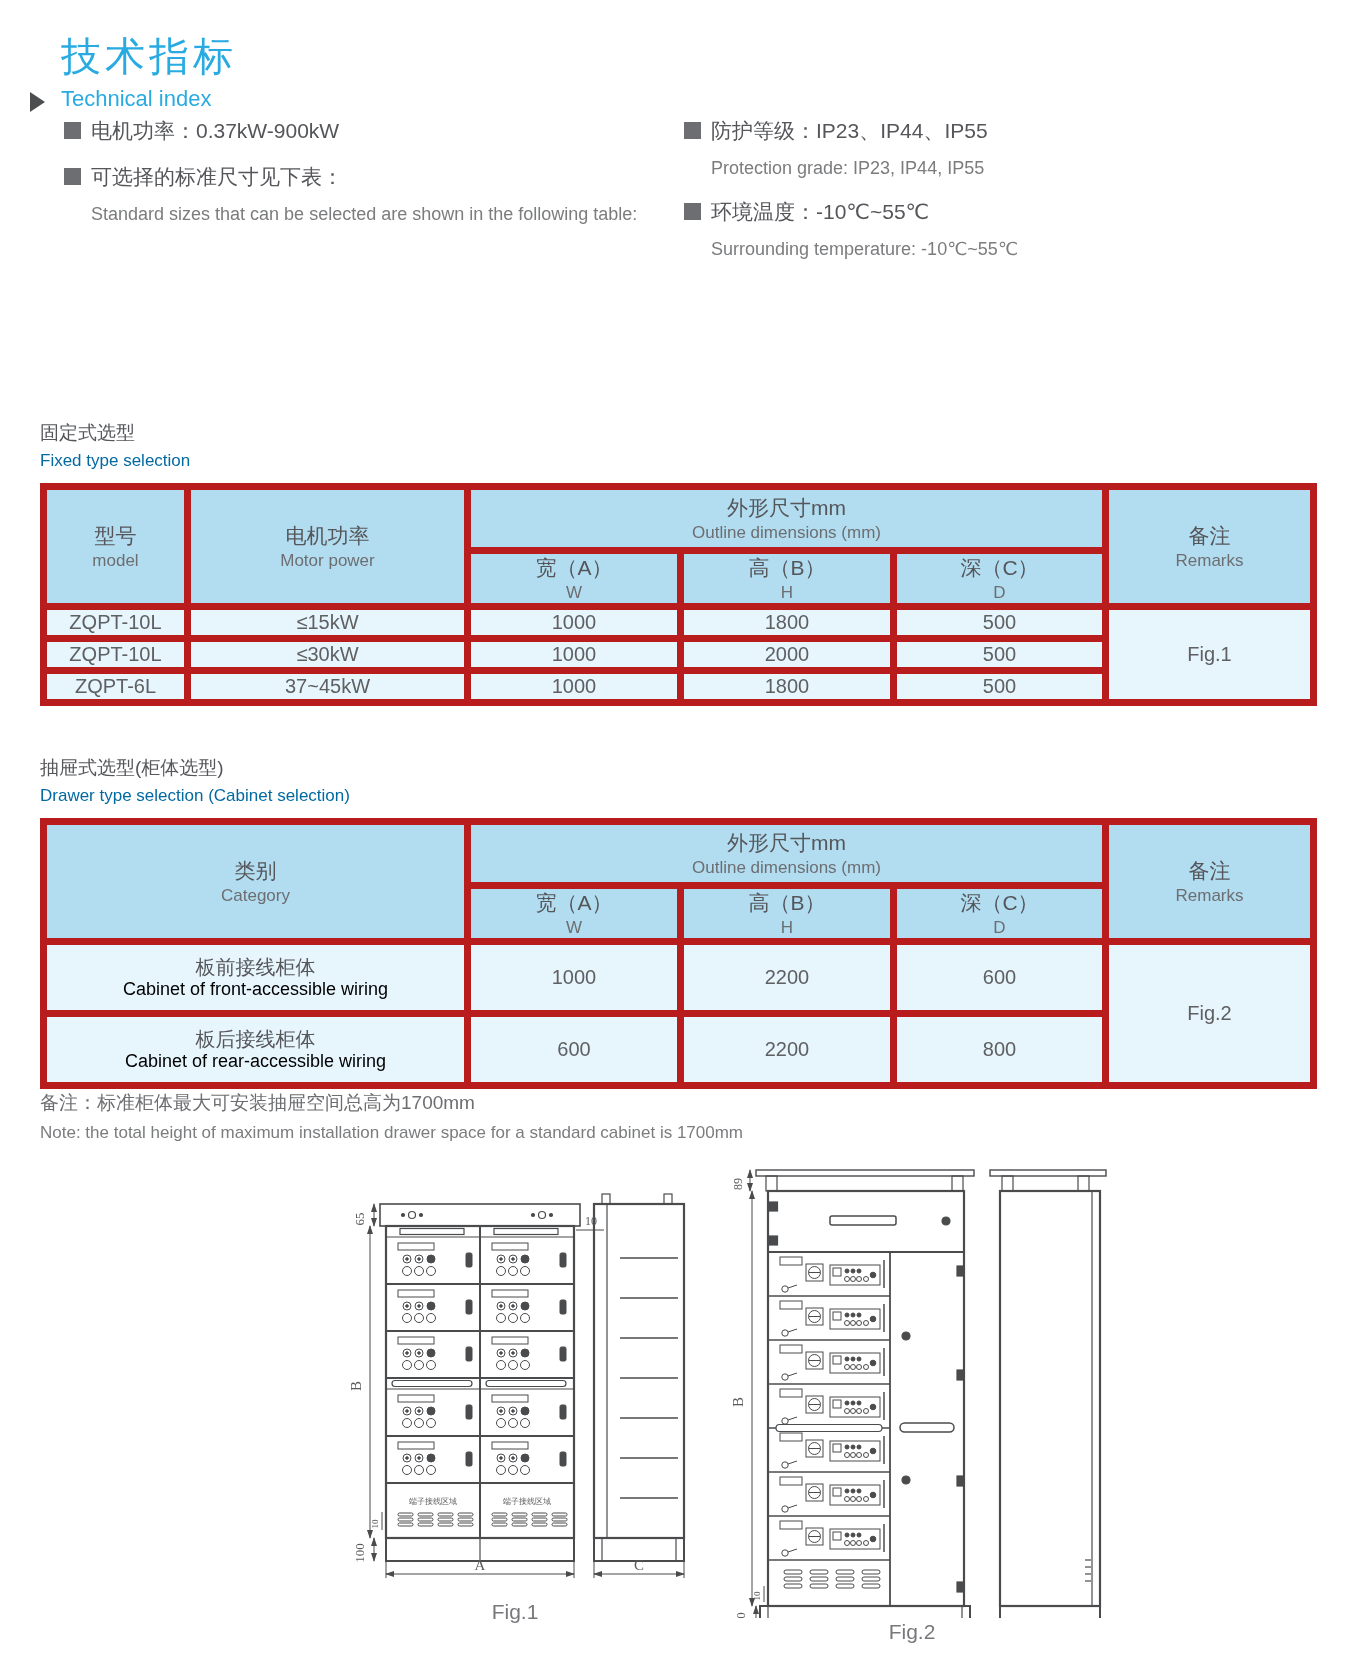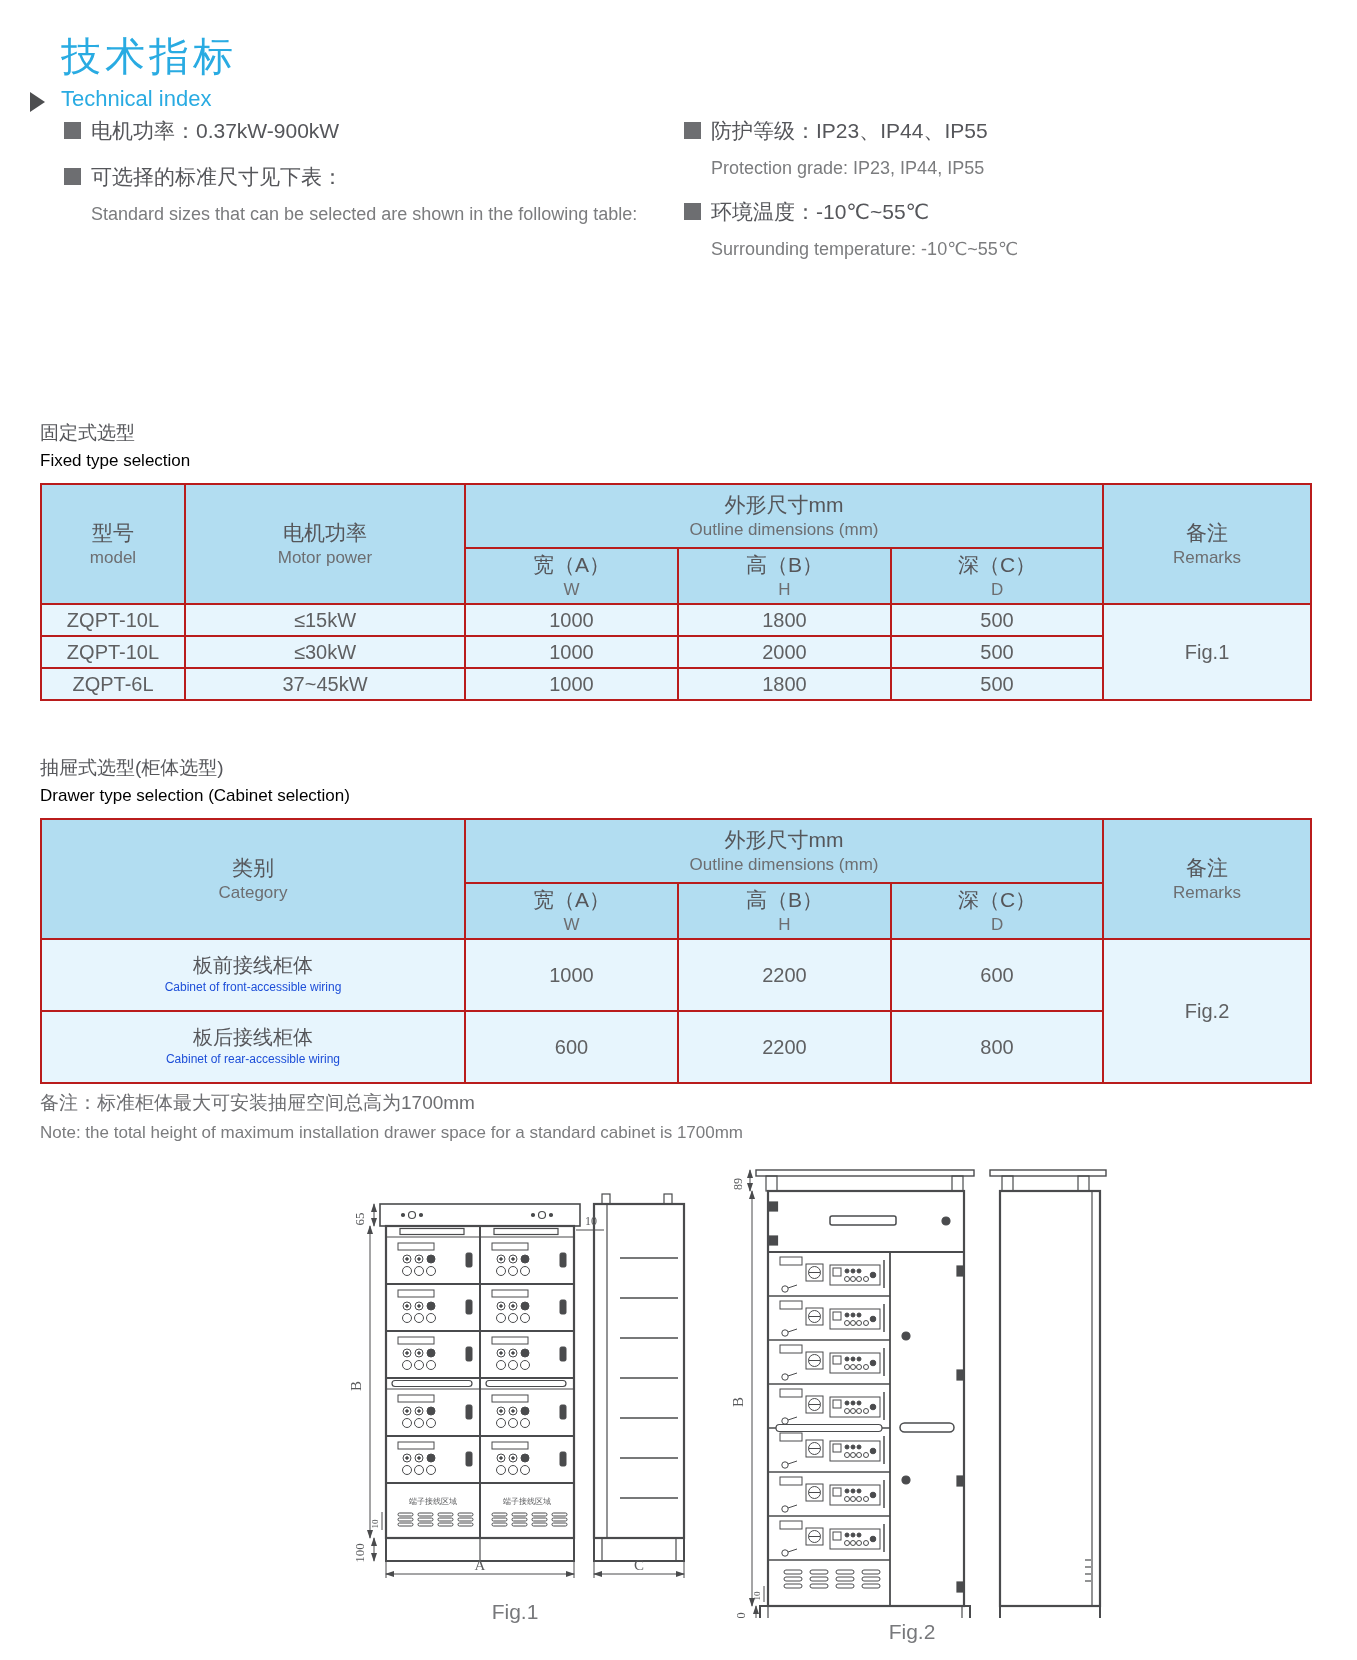--- a/index.html
+++ b/index.html
@@ -19,36 +19,36 @@
   .spec{margin-bottom:20px;}
   .spec .cnrow{display:flex;align-items:flex-start;margin-bottom:13px;}
   .bullet{flex:0 0 auto;width:17px;height:17px;background:#6d6e71;margin:4px 10px 0 0;}
   .cn-text{font-size:21px;color:#55565a;line-height:26px;}
   .spec .en{font-size:18px;color:#7b7c7e;line-height:22px;margin-left:27px;}
 
   
   .sec{position:absolute;left:40px;}
   .sec1{top:420px;} .sec2{top:755px;}
   .sec-cn{font-size:19px;color:#55565a;}
-  .sec-en{font-size:17px;color:#000000;margin-top:5px;text-align:right;}
+  .sec-en{font-size:17px;color:#0369a1;margin-top:5px;text-align:right;}
 
   
   .tbl{position:absolute;left:40px;border-collapse:collapse;table-layout:fixed;width:1270px;}
   .t1{top:483px;} .t2{top:818px;}
-  .tbl th,.tbl td{border:2px solid #b91c1c;text-align:center;vertical-align:middle;padding:0;font-weight:normal;}
+  .tbl th,.tbl td{border:7px solid #b91c1c;text-align:center;vertical-align:middle;padding:0;font-weight:normal;}
   .tbl thead th{background:#b2ddf1;}
   .tbl tbody td{background:#e7f5fd;font-size:20px;color:#5f6062;}
   .tbl .cn{font-size:21px;color:#55565a;line-height:25px;}
   .tbl .en{font-size:17px;color:#6d6e71;line-height:21px;margin-top:2px;}
   .t1 thead tr.r1{height:64px;} .t1 thead tr.r2{height:56px;}
   .t1 tbody tr{height:32px;}
   .t2 thead tr.r1{height:64px;} .t2 thead tr.r2{height:56px;}
   .t2 tbody tr{height:72px;}
   .cat-cn{font-size:20px;color:#55565a;line-height:24px;font-family:Liberation Serif, serif;}
-  .cat-en{font-size:12px;color:#1d4ed8;line-height:21px;}
+  .cat-en{font-size:18px;color:#000000;line-height:21px;}
 
   
   .note{position:absolute;left:40px;top:1090px;}
   .note-cn{font-size:19px;color:#6d6e71;}
   .note-en{font-size:17px;color:#7b7c7e;margin-top:7px;}
 
   
   .figwrap{position:absolute;}
   .fig1{left:330px;top:1138px;width:370px;}
   .fig2{left:712px;top:1140px;width:400px;}

